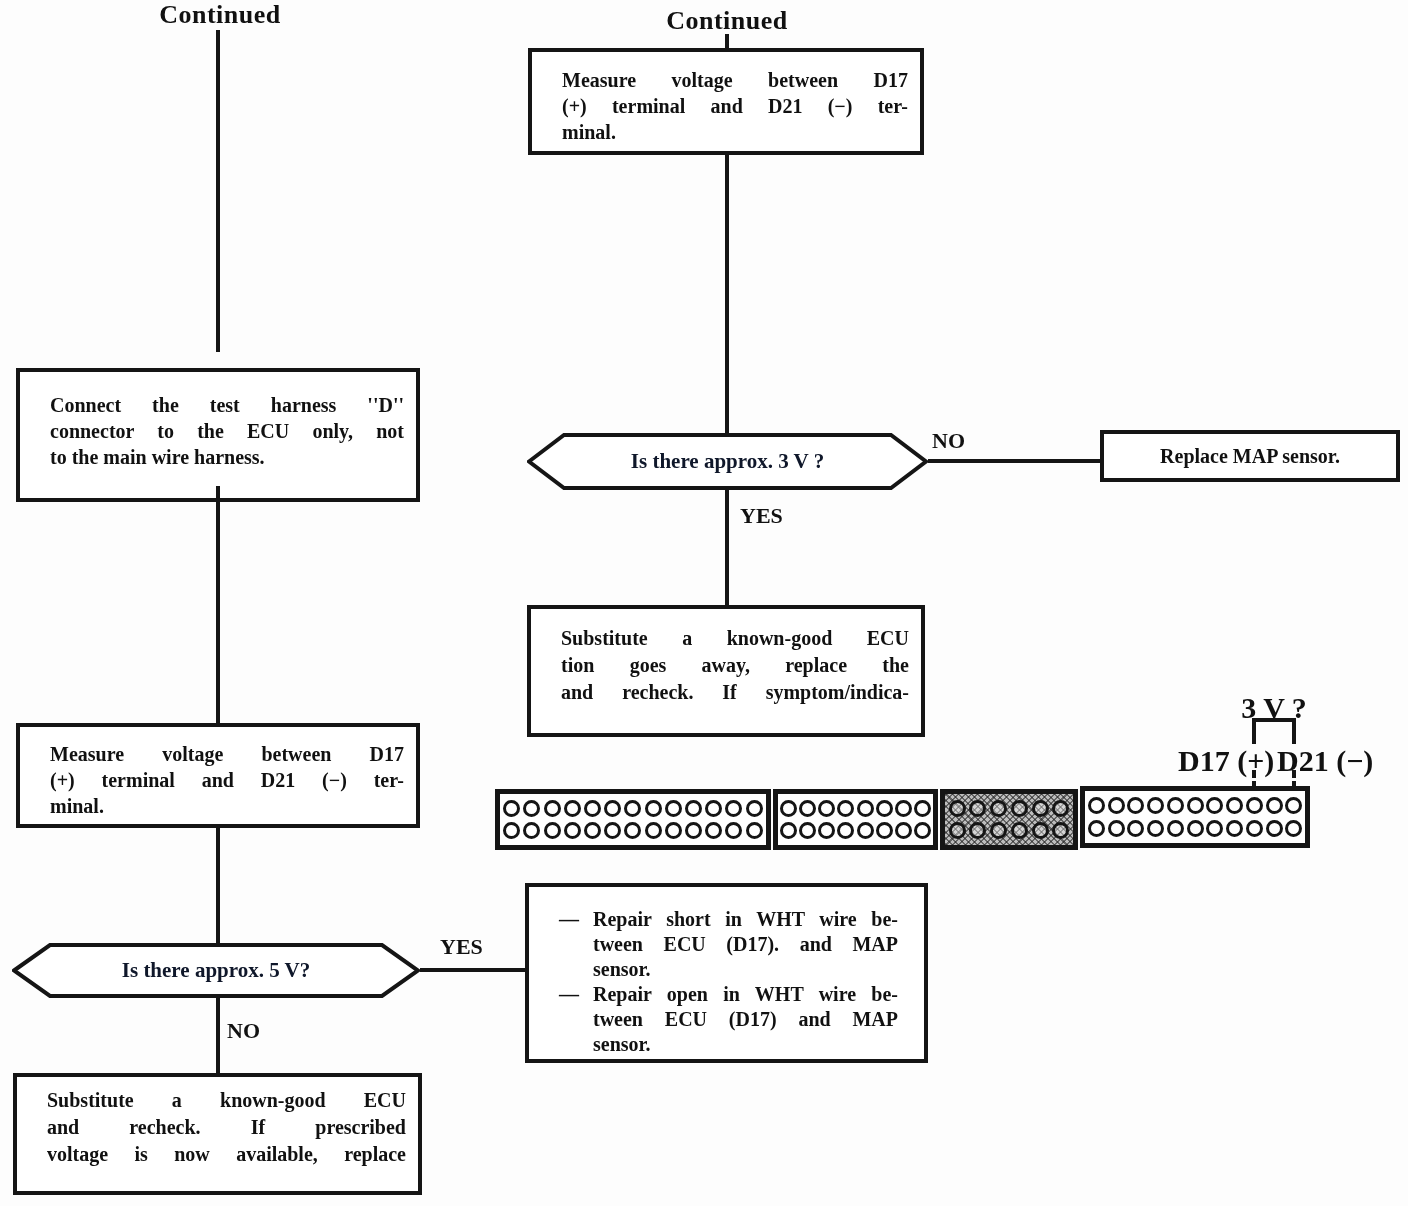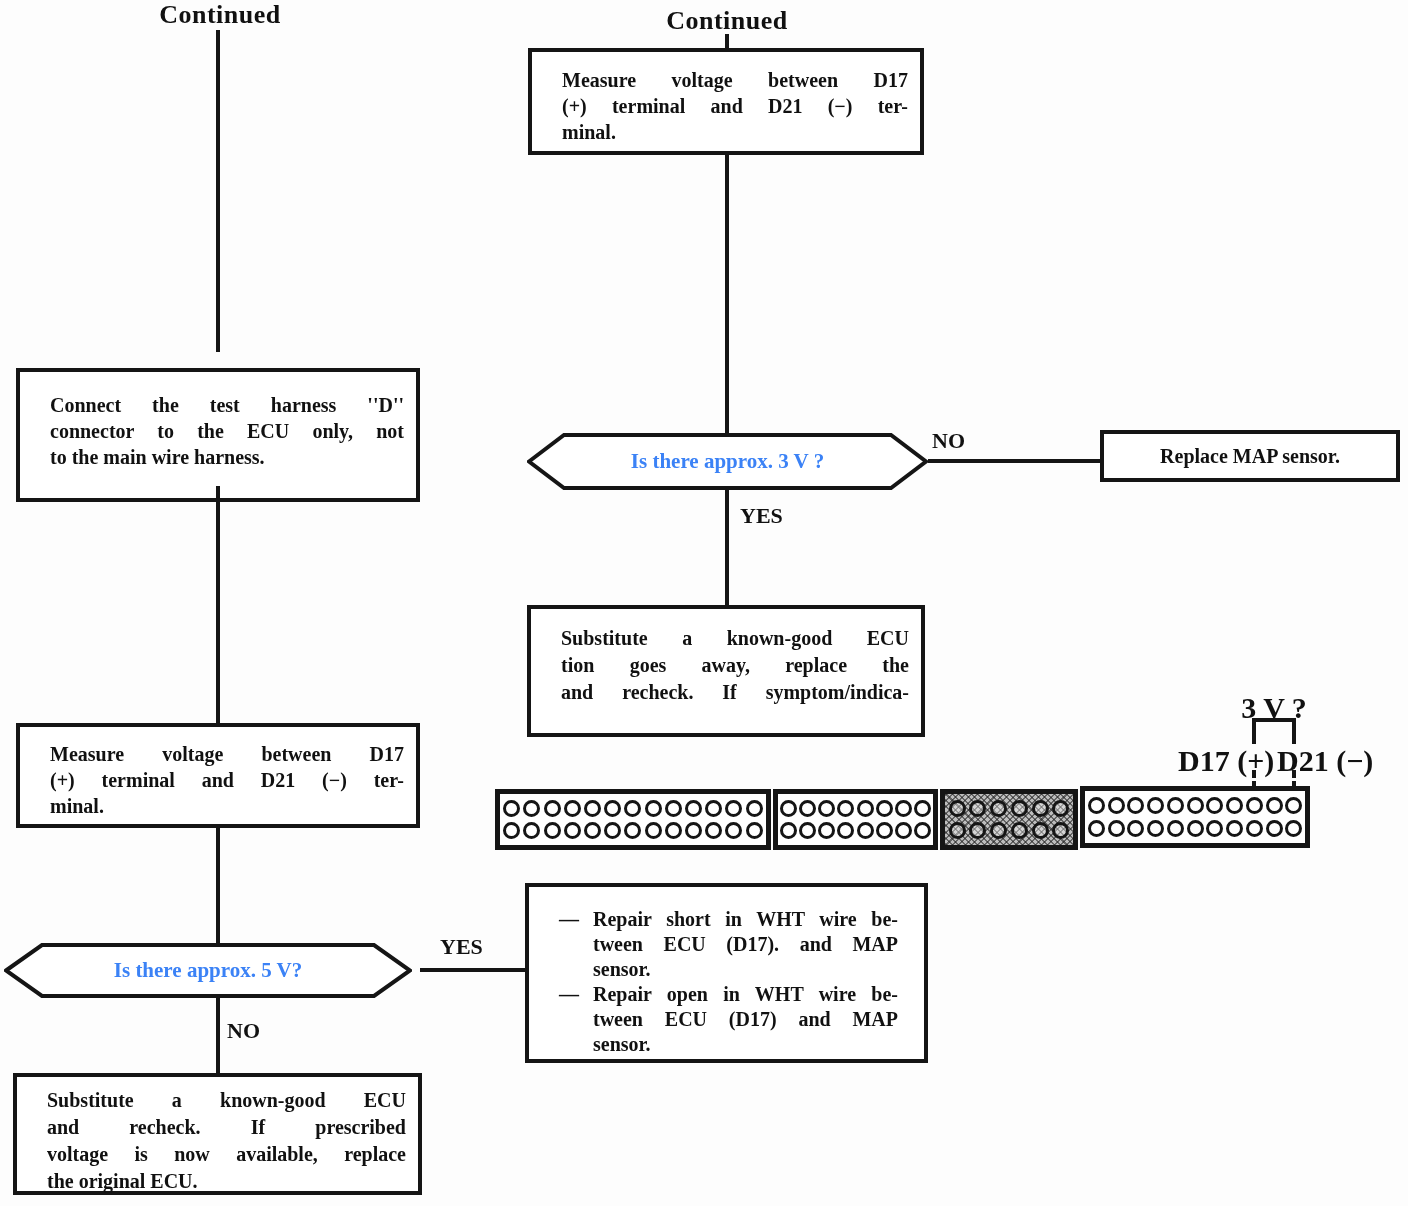--- a/index.html
+++ b/index.html
@@ -14,21 +14,21 @@
     position:absolute;border:4px solid #151515;background:#fff;box-sizing:border-box;
     font-weight:bold;font-size:20px;line-height:26px;color:#111;
   }
   .box .txt{padding:20px 12px 0 30px;}
   .jl{text-align:justify;text-align-last:justify;-moz-text-align-last:justify;}
   .center-box{display:flex;align-items:center;justify-content:center;padding:0;}
   .hex{position:absolute;}
   .hex svg{position:absolute;left:0;top:0;}
   .hex .q{
     position:absolute;left:0;top:0;right:0;bottom:0;display:flex;align-items:center;
-    justify-content:center;font-weight:bold;font-size:21px;color:#3b82f6;
+    justify-content:center;font-weight:bold;font-size:21px;color:#0f172a;
   }
   .yn{font-size:22px;}
   .seg{
     position:absolute;border:5px solid #151515;background:#fff;box-sizing:border-box;
     display:flex;flex-direction:column;justify-content:space-evenly;
   }
   .seg.shaded{
     background-color:#bdbdbd;
     background-image:
       repeating-linear-gradient(45deg, rgba(30,30,30,.55) 0 1.5px, transparent 1.5px 4.5px),
@@ -68,39 +68,38 @@
   <div class="box" style="left:16px;top:723px;width:404px;height:105px;">
     <div class="txt" style="padding-top:14px;">
       <div class="jl">Measure voltage between D17</div>
       <div class="jl">(+) terminal and D21 (−) ter-</div>
       <div>minal.</div>
     </div>
   </div>
 
   <div class="ln" style="left:216px;top:828px;width:4px;height:115px;"></div>
 
-  <div class="hex" style="left:4px;top:943px;width:408px;height:55px;">
+  <div class="hex" style="left:12px;top:943px;width:408px;height:55px;">
     <svg width="408" height="55" viewBox="0 0 408 55">
       <polygon points="2,27.5 38,2 370,2 406,27.5 370,53 38,53" fill="#ffffff" stroke="#151515" stroke-width="4"></polygon>
     </svg>
     <div class="q">Is there approx. 5 V?</div>
   </div>
 
   <div class="lbl yn" style="left:440px;top:934px;">YES</div>
   <div class="ln" style="left:420px;top:968px;width:105px;height:4px;"></div>
 
   <div class="ln" style="left:216px;top:998px;width:4px;height:75px;"></div>
   <div class="lbl yn" style="left:227px;top:1018px;">NO</div>
 
   <div class="box" style="left:13px;top:1073px;width:409px;height:122px;">
     <div class="txt" style="padding-top:10px;line-height:27px;">
       <div class="jl">Substitute a known-good ECU</div>
       <div class="jl">and recheck. If prescribed</div>
       <div class="jl">voltage is now available, replace</div>
-      <div>the original ECU.</div>
     </div>
   </div>
 
   <div class="lbl continued" style="left:617px;top:6px;">Continued</div>
 
   <div class="ln" style="left:725px;top:34px;width:4px;height:14px;"></div>
 
   <div class="box" style="left:528px;top:48px;width:396px;height:107px;">
     <div class="txt" style="padding-top:15px;">
       <div class="jl">Measure voltage between D17</div>

